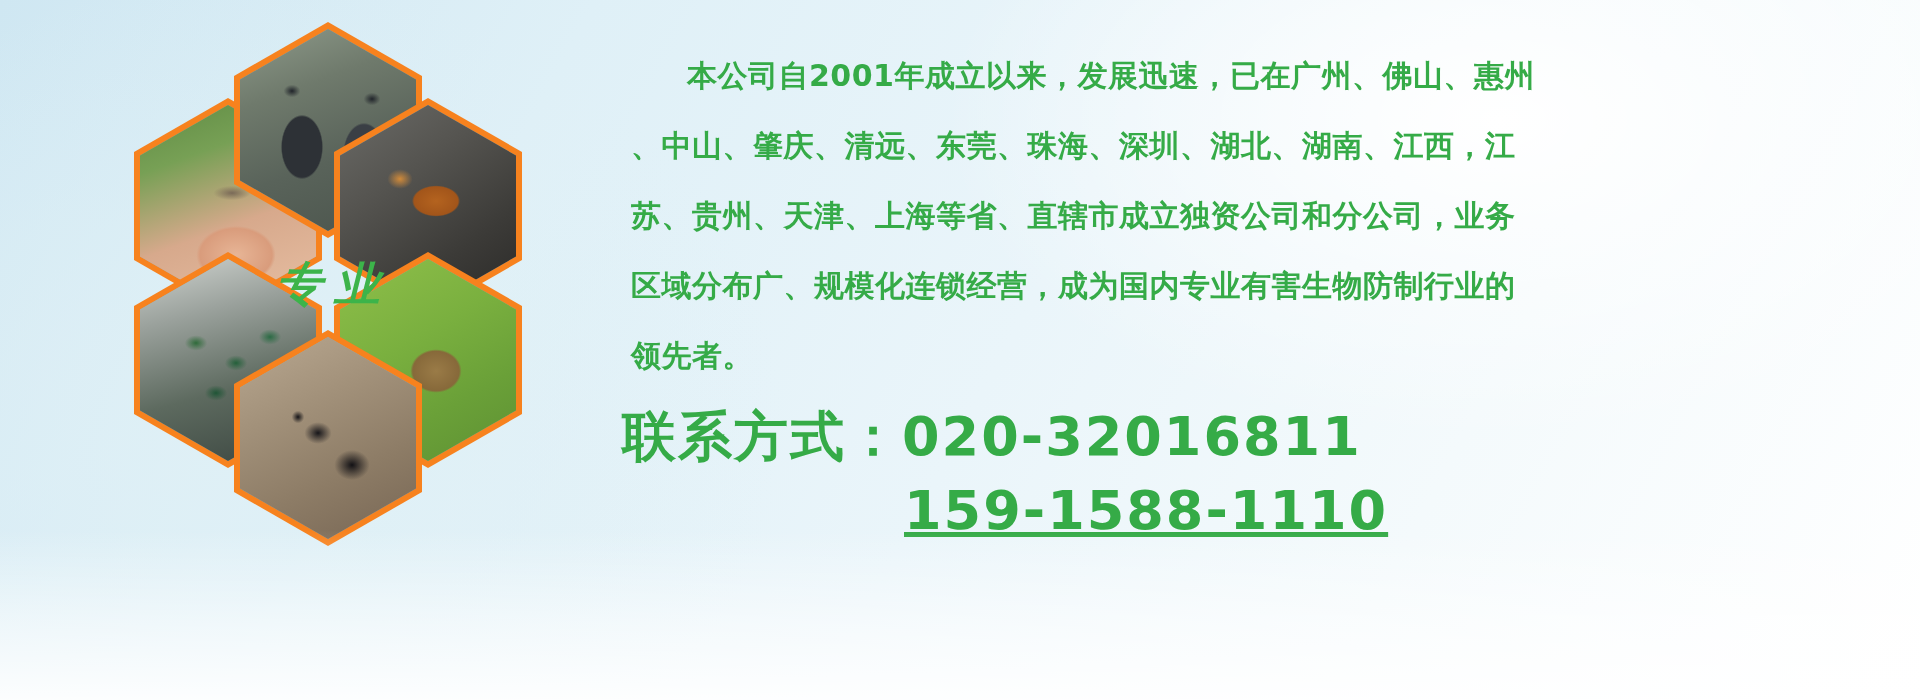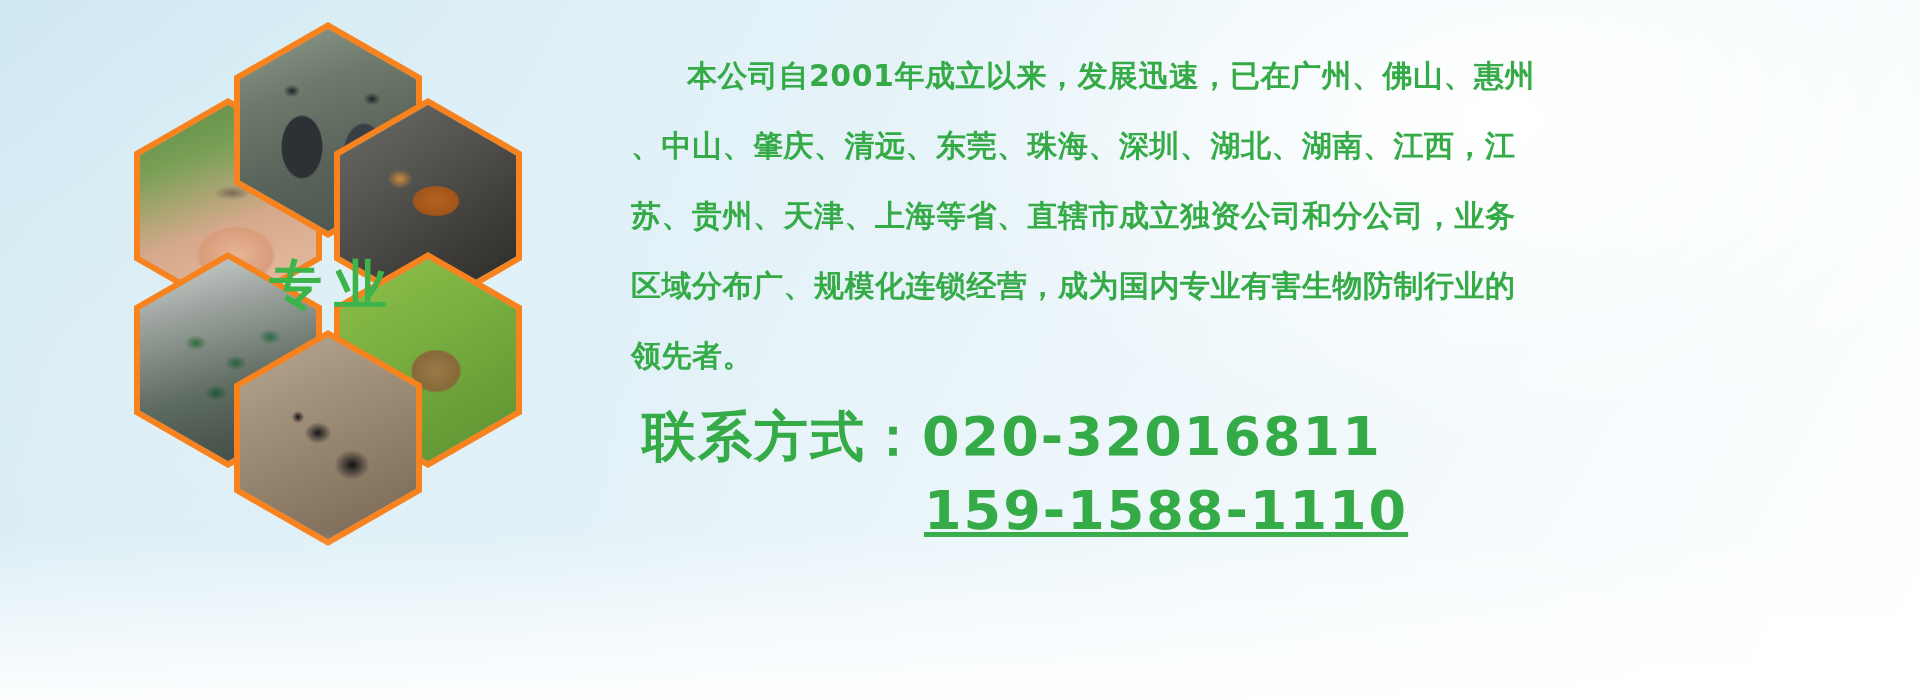--- a/index.html
+++ b/index.html
@@ -46,23 +46,24 @@
   .hex-fly     {left:48px;  top:244px;}
   .hex-ant     {left:148px; top:322px;}
   .hex-label   {left:148px; top:168px;}
 
   .hex-label{background:transparent;}
   .hex-label .labelbox{
     width:188px;height:216px;display:flex;flex-direction:column;
     align-items:center;justify-content:center;gap:14px;
   }
   .hex-label .zh{
-    color:#3cb44a;font-weight:bold;font-size:53px;letter-spacing:12px;
+    color:#3cb44a;font-weight:bold;font-size:46px;letter-spacing:12px;
     text-indent:12px;line-height:1;
     font-family:"DejaVu Sans","Liberation Sans",sans-serif;
+    font-style:italic;
   }
 
   
   .ph-rat{
     background-image:
       radial-gradient(34px 52px at 62px 118px,#2d3136 0%,#2d3136 58%,rgba(45,49,54,0) 62%),
       radial-gradient(34px 52px at 124px 126px,#3a3f45 0%,#3a3f45 58%,rgba(58,63,69,0) 62%),
       radial-gradient(12px 9px at 52px 62px,#20242a 0%,rgba(32,36,42,0) 70%),
       radial-gradient(12px 9px at 132px 70px,#20242a 0%,rgba(32,36,42,0) 70%),
       linear-gradient(160deg,#8e9a8a 0%,#6f7a6c 30%,#59635a 62%,#4b544c 100%);
@@ -108,21 +109,21 @@
     font-family:"DejaVu Sans","Liberation Sans",sans-serif;
     font-size:30px;line-height:57px;letter-spacing:.5px;
     margin:13px;white-space:nowrap;
   }
   .para.indent{text-indent:56px;}
 
   .contact{position:absolute;left:622px;top:400px;width:1280px;}
   .contact-line{
     color:#35ab47;font-weight:bold;
     font-family:"DejaVu Sans","Liberation Sans",sans-serif;
-    font-size:54px;line-height:74px;letter-spacing:2px;white-space:nowrap;margin-left:20px;
+    font-size:54px;line-height:74px;letter-spacing:2px;white-space:nowrap;
   }
   .contact-line.second{padding-left:282px;text-decoration:underline;}
 </style>
 </head>
 <body>
 
 <div class="banner">
 
   <div class="honeycomb">
 

